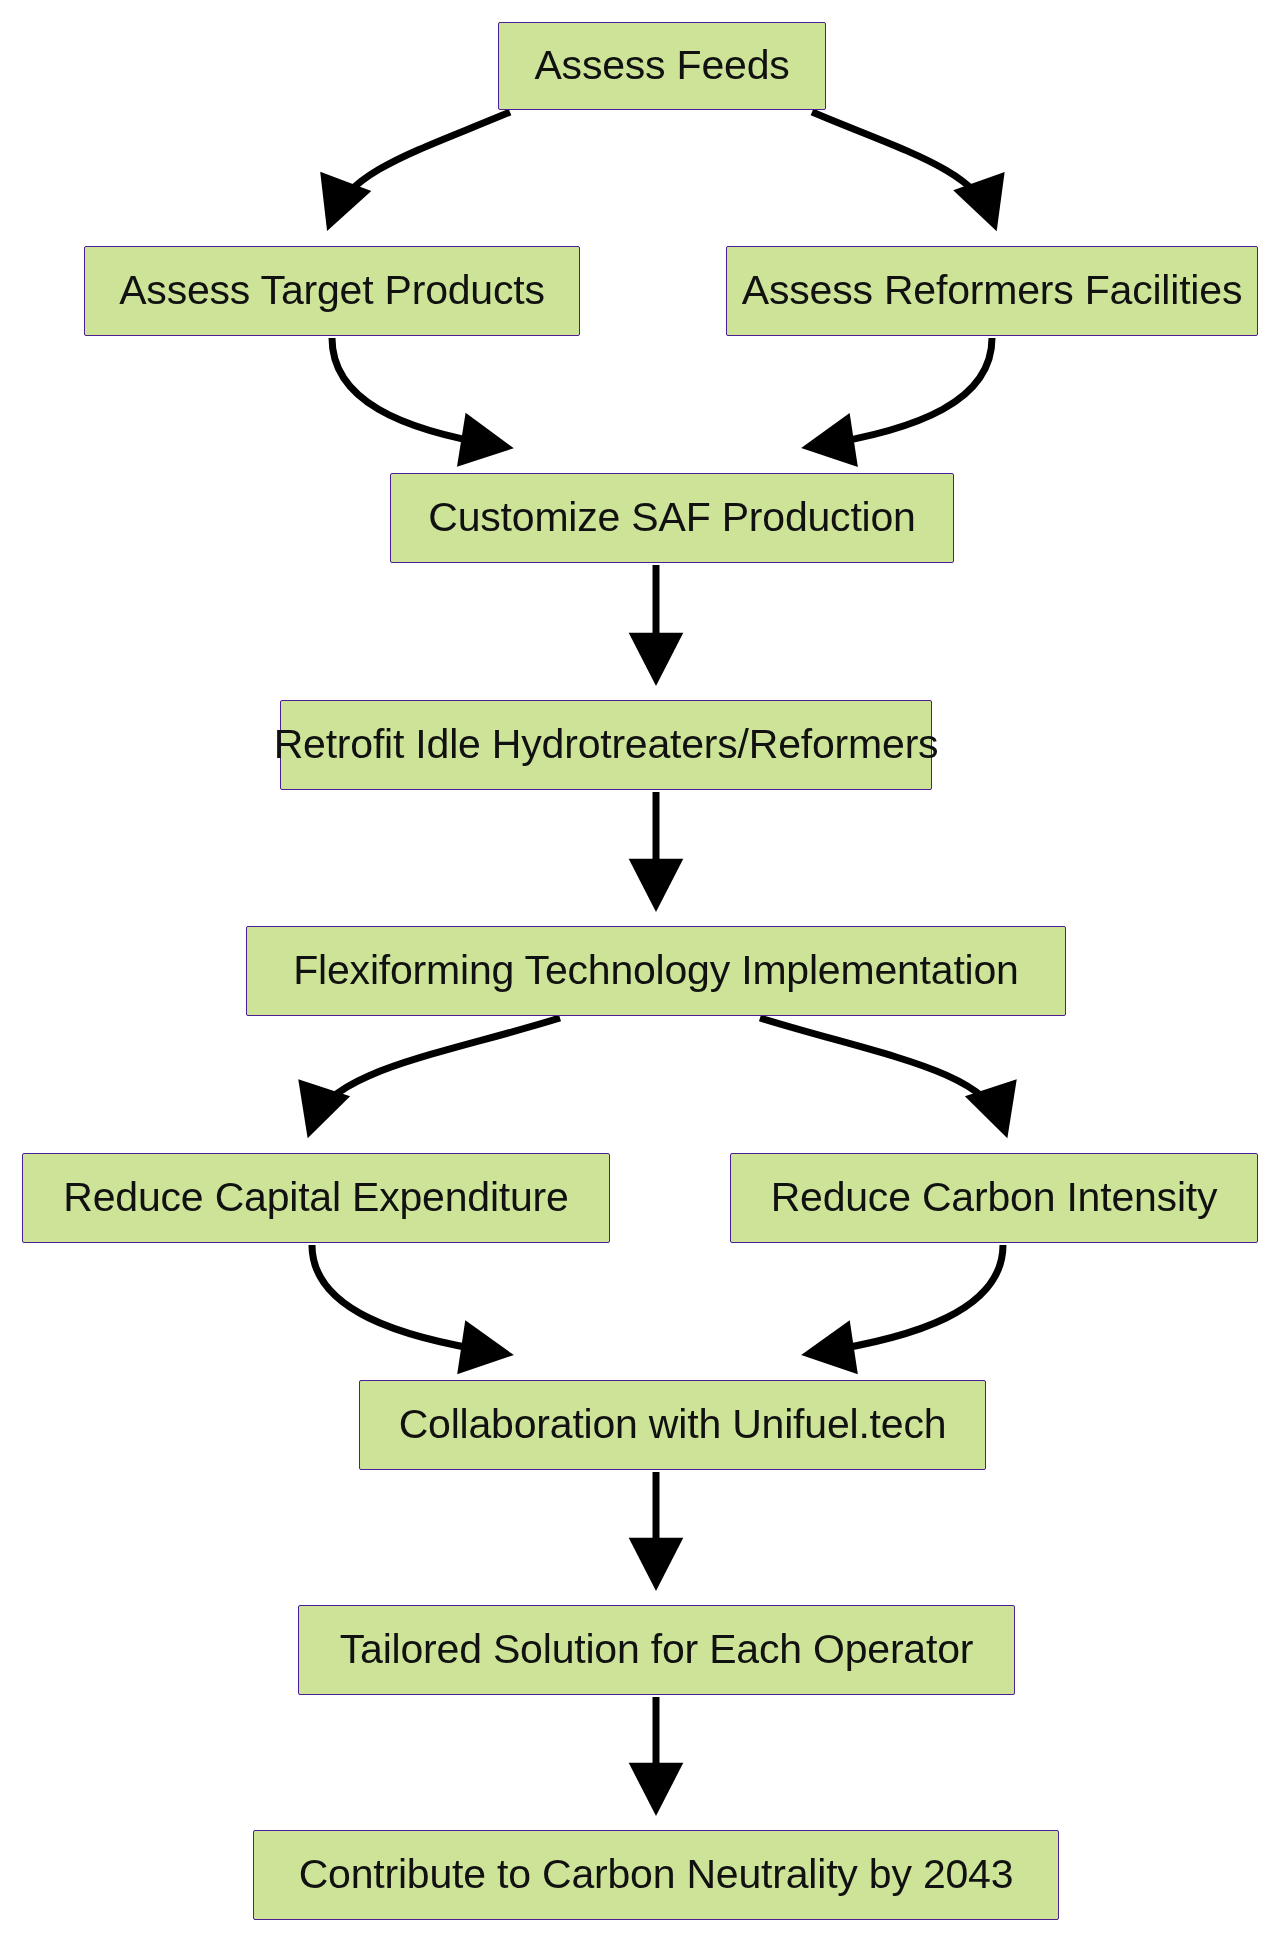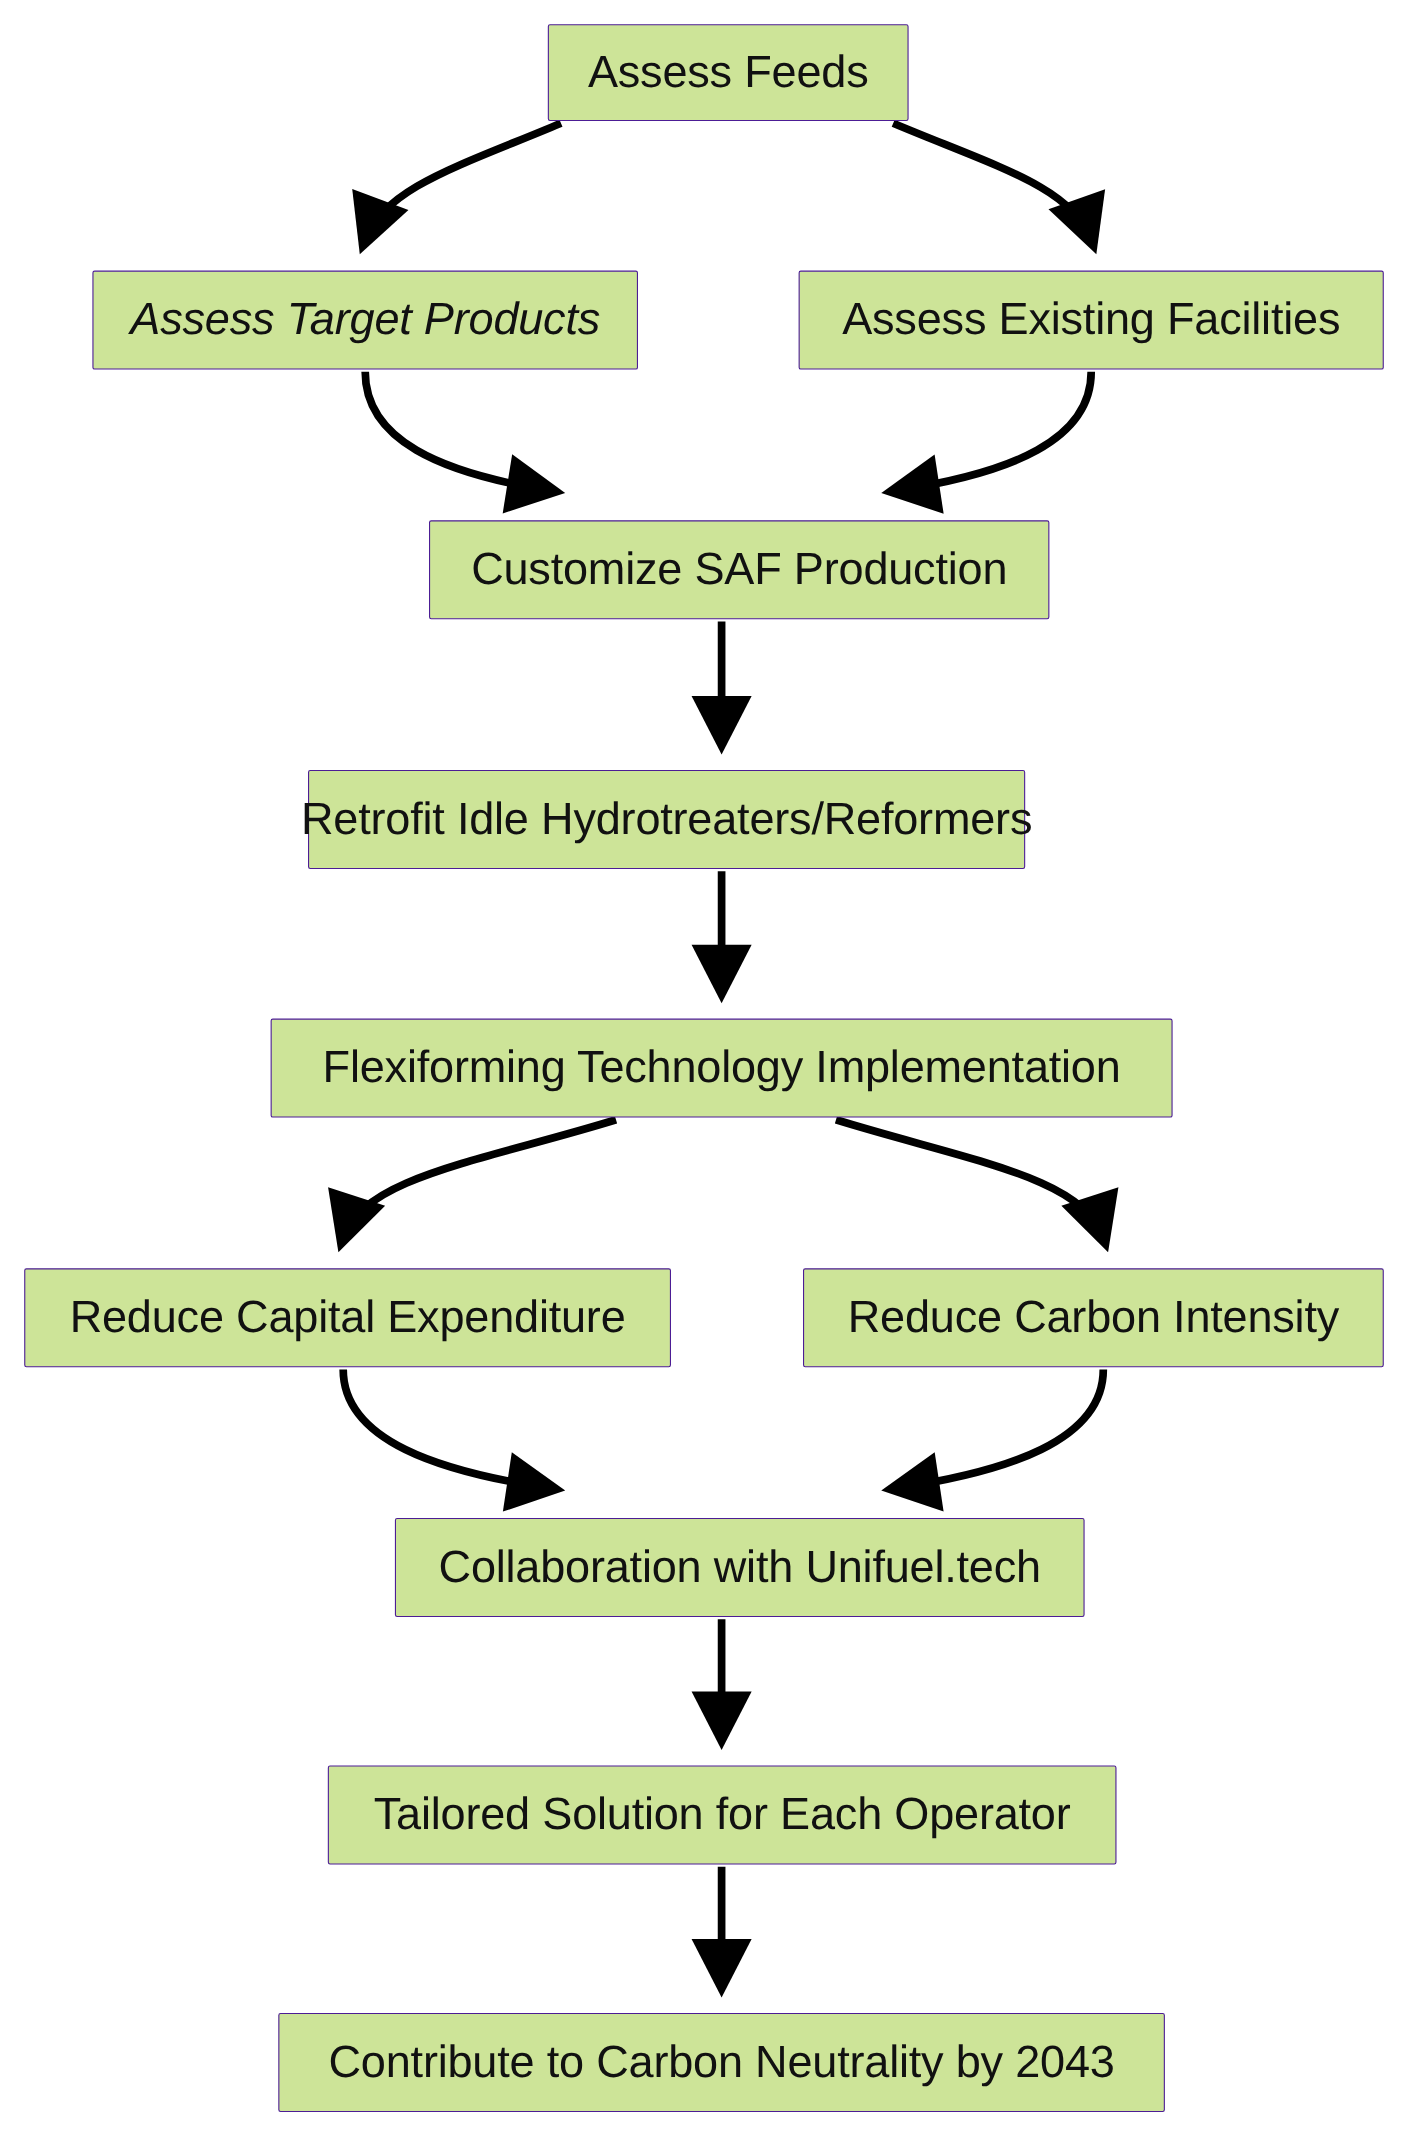--- a/index.html
+++ b/index.html
@@ -80,26 +80,26 @@
 
     <path d="M 656,1472 L 656,1577" fill="none" stroke="#000000" stroke-width="7" marker-end="url(#arrow)"></path>
 
     <path d="M 656,1697 L 656,1802" fill="none" stroke="#000000" stroke-width="7" marker-end="url(#arrow)"></path>
   </svg>
 
   <div class="node" style="left:498px; top:22px; width:328px; height:88px;">
     <span class="node-label">Assess Feeds</span>
   </div>
 
-  <div class="node" style="left:84px; top:246px; width:496px; height:90px;font-style:italic;">
+  <div class="node" style="left:84px; top:246px; width:496px; height:90px;">
     <span class="node-label">Assess Target Products</span>
   </div>
 
   <div class="node" style="left:726px; top:246px; width:532px; height:90px;">
-    <span class="node-label">Assess Existing Facilities</span>
+    <span class="node-label">Assess Reformers Facilities</span>
   </div>
 
   <div class="node" style="left:374px; top:473px; width:564px; height:90px;margin-left:16px;">
     <span class="node-label">Customize SAF Production</span>
   </div>
 
   <div class="node" style="left:280px; top:700px; width:652px; height:90px;">
     <span class="node-label">Retrofit Idle Hydrotreaters/Reformers</span>
   </div>
 

